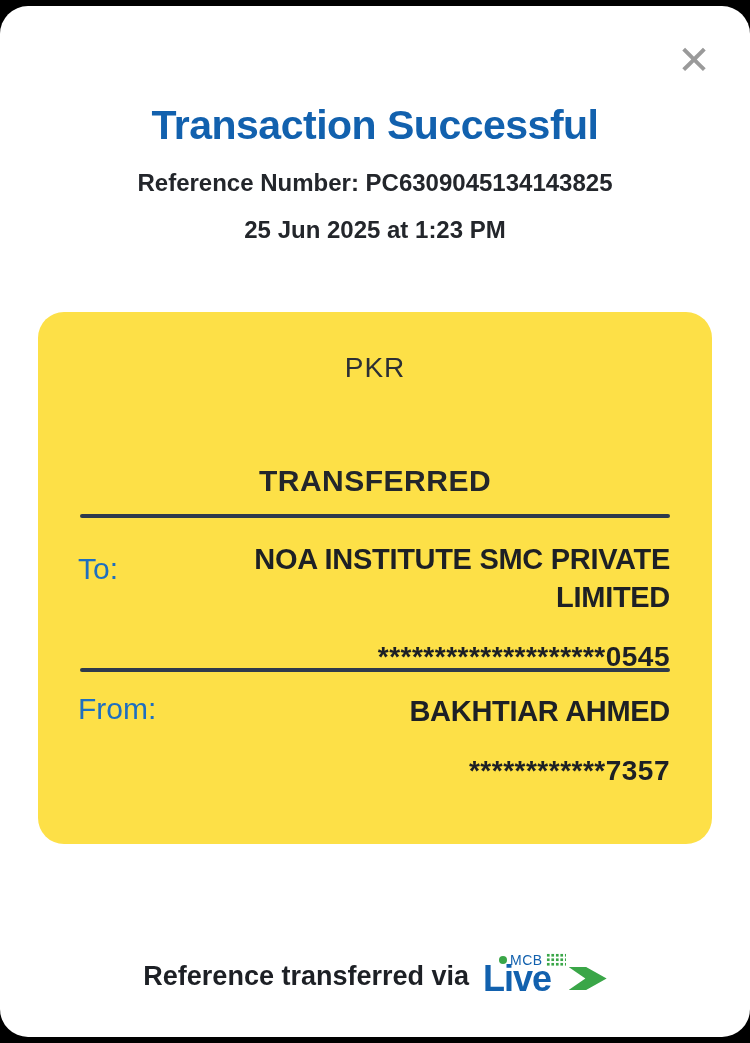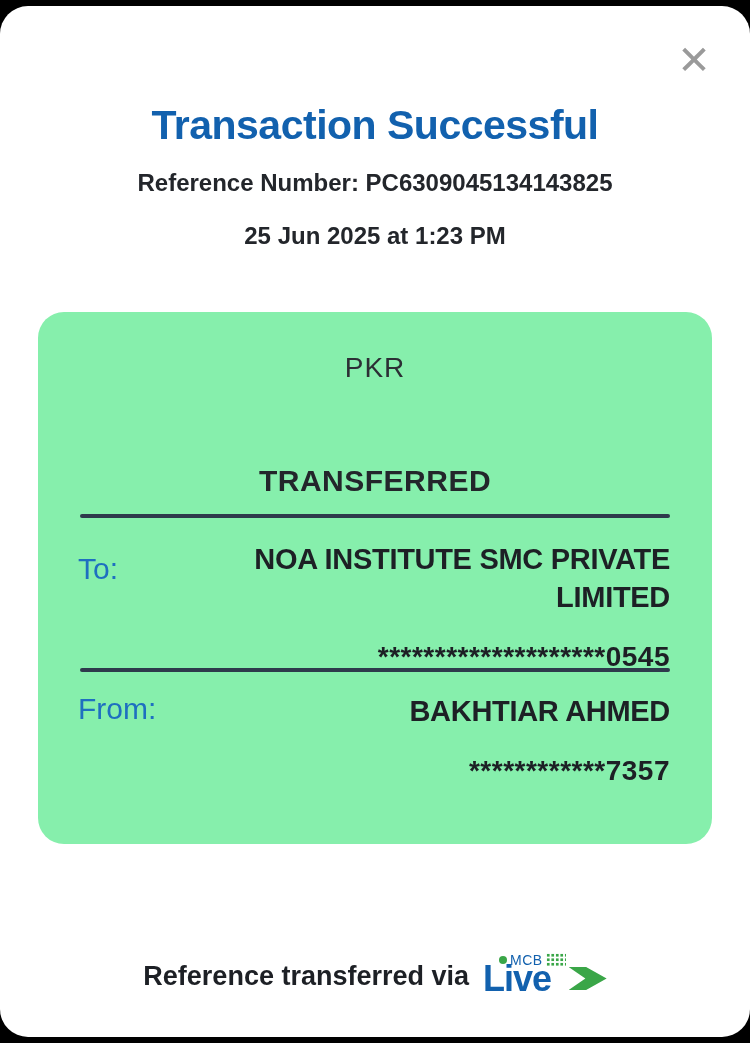--- a/index.html
+++ b/index.html
@@ -39,31 +39,31 @@
   .reference {
     position: absolute;
     top: 163px; left: 0; right: 0;
     text-align: center;
     font-size: 24px;
     font-weight: 700;
     color: #23262b;
   }
   .datetime {
     position: absolute;
-    top: 216px; left: 0; right: 0;
+    top: 210px; left: 0; right: 0;
     text-align: center;
     font-size: 24px;
     font-weight: 700;
     color: #23262b;
   }
   .card {
     position: absolute;
     left: 38px; top: 306px;
     width: 674px; height: 532px;
-    background: #86efac;
+    background: #fde047;
     border-radius: 26px;
   }
   .currency {
     position: absolute;
     top: 40px; left: 0; right: 0;
     text-align: center;
     font-size: 28px;
     font-weight: 400;
     color: #2c2f35;
     letter-spacing: 1px;

